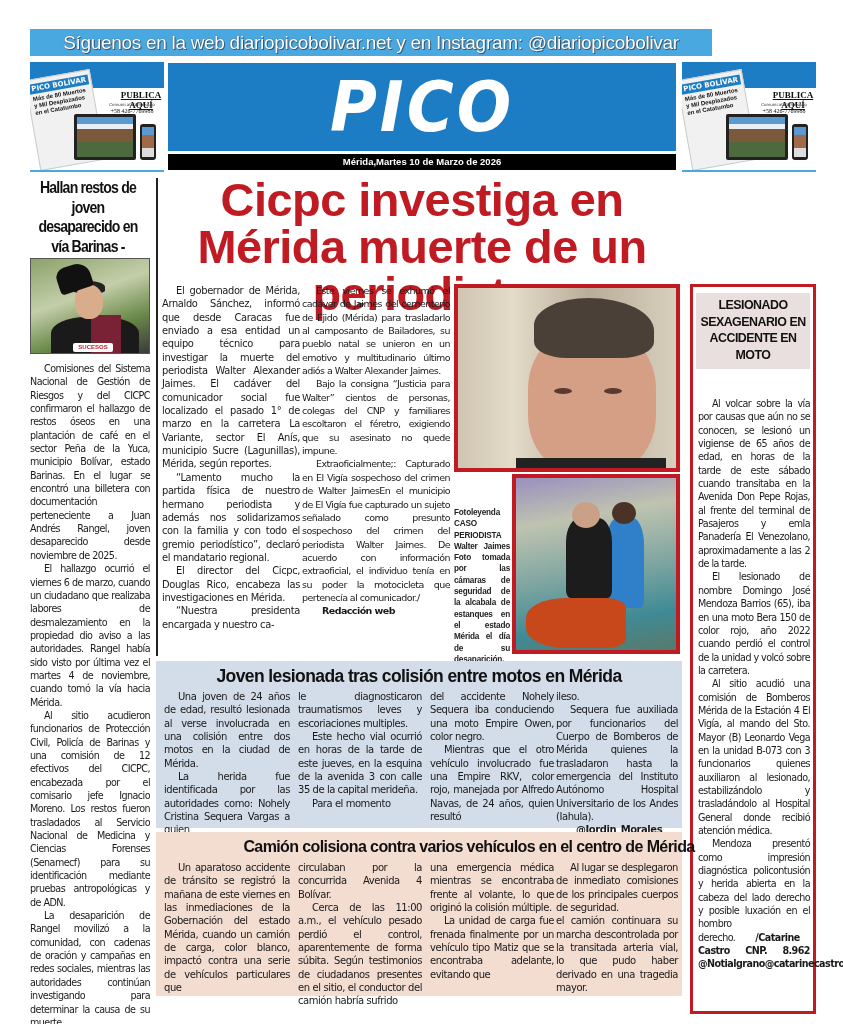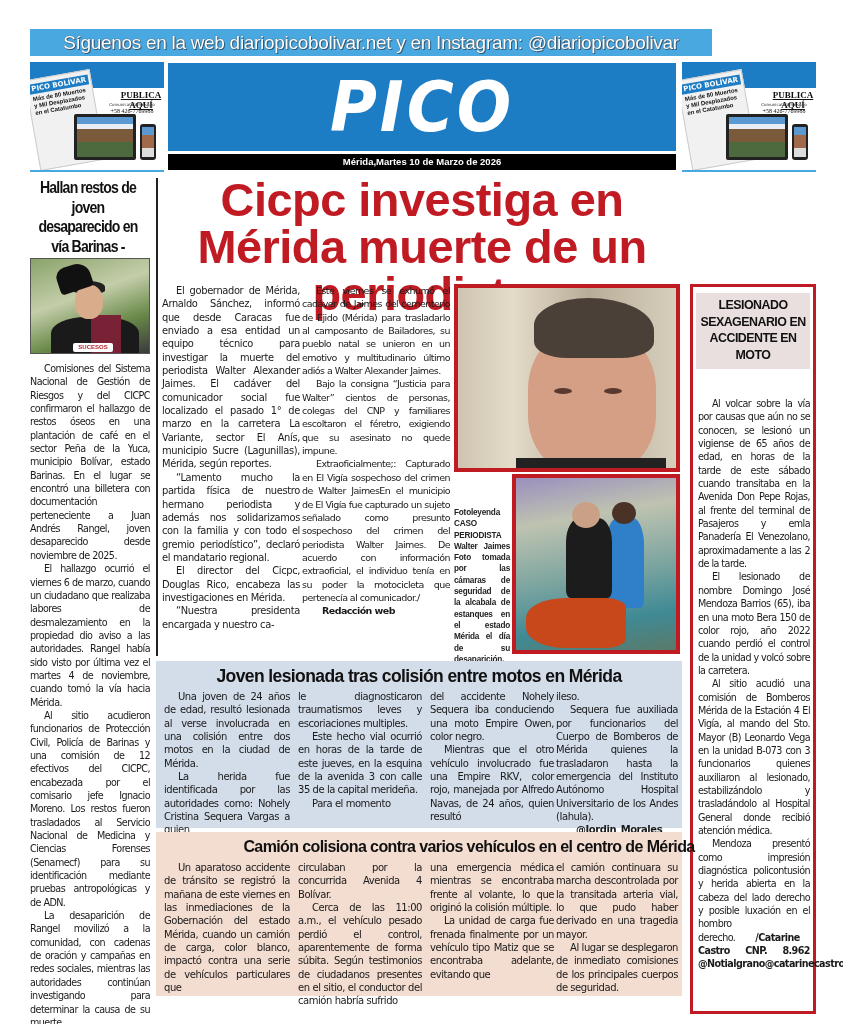--- a/index.html
+++ b/index.html
@@ -246,15 +246,15 @@
 </div>
 <div id="bp-c2" class="abs body-text band-col">
   <p style="text-indent:0">circulaban por la concurrida Avenida 4 Bolívar.</p>
   <p>Cerca de las 11:00 a.m., el vehículo pesado perdió el control, aparentemente de forma súbita. Según testimonios de ciudadanos presentes en el sitio, el conductor del camión habría sufrido</p>
 </div>
 <div id="bp-c3" class="abs body-text band-col">
   <p style="text-indent:0">una emergencia médica mientras se encontraba frente al volante, lo que originó la colisión múltiple.</p>
   <p>La unidad de carga fue frenada finalmente por un vehículo tipo Matiz que se encontraba adelante, evitando que</p>
 </div>
 <div id="bp-c4" class="abs body-text band-col">
+  <p>Al lugar se desplegaron de inmediato comisiones de los principales cuerpos de seguridad.</p>
   <p style="text-indent:0">el camión continuara su marcha descontrolada por la transitada arteria vial, lo que pudo haber derivado en una tragedia mayor.</p>
-  <p>Al lugar se desplegaron de inmediato comisiones de los principales cuerpos de seguridad.</p>
 </div>
 
 </body></html>

